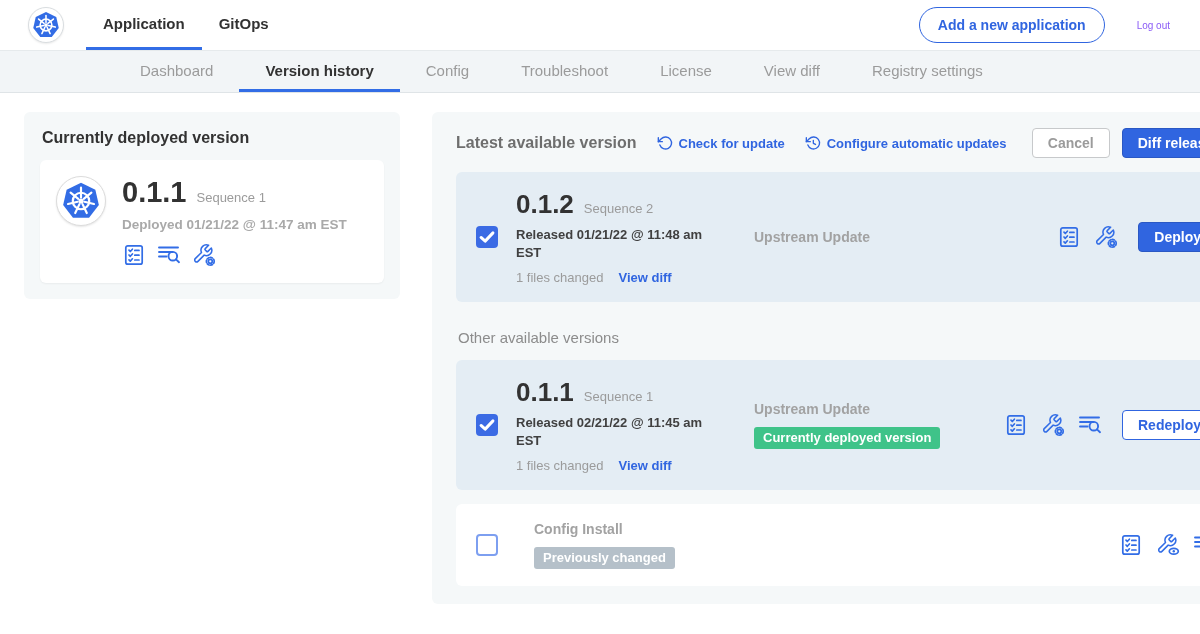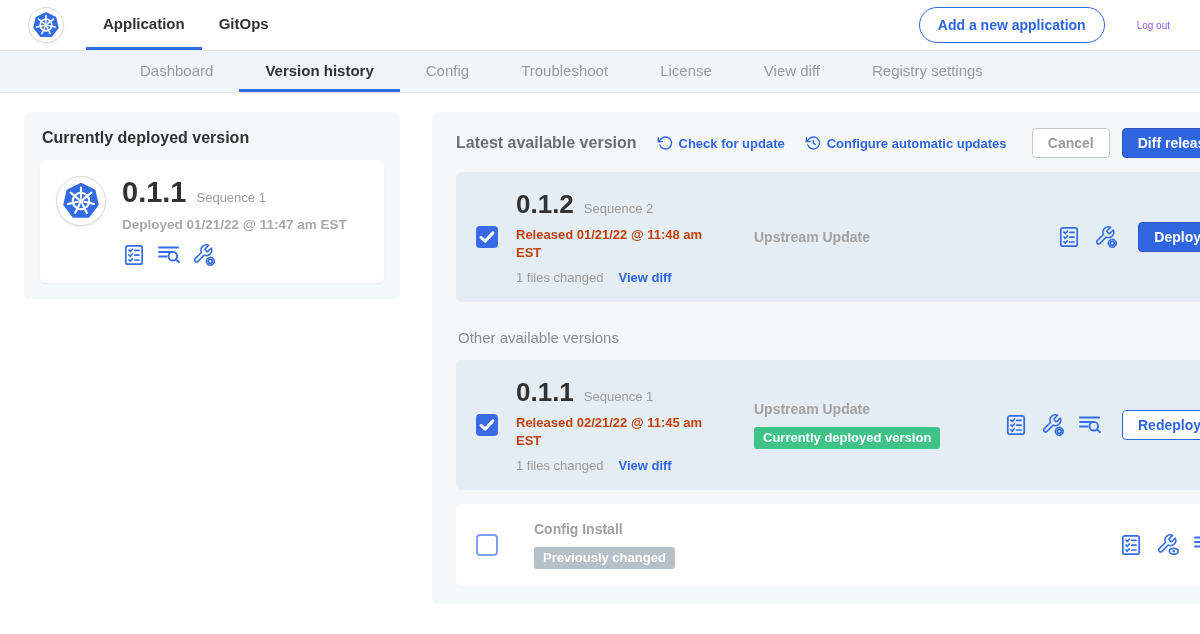--- a/index.html
+++ b/index.html
@@ -61,21 +61,21 @@
   .btn-outline { background:#fff; color:#3065e0; border-color:#3065e0; }
   .vp-header .btn-primary { margin-left:12px; }
   
   .vrow { display:flex; align-items:center; border-radius:6px; padding:17px 20px; margin-top:14px; background:#fff; }
   .vrow.selected { background:#e4edf4; }
   .checkbox { width:22px; height:22px; border-radius:4px; flex:none; cursor:pointer; }
   .checkbox.checked { background:#3b6be4; }
   .checkbox.unchecked { background:#fff; border:2px solid #7d9ff0; }
   .checkbox svg { width:100%; height:100%; display:block; }
   .vmain { margin-left:18px; width:202px; flex:none; }
-  .vreleased { font-size:13px; font-weight:700; color:#c2410c; margin-top:6px; width:196px; line-height:1.35; }
+  .vreleased { font-size:13px; font-weight:700; color:#404040; margin-top:6px; width:196px; line-height:1.35; }
   .vfiles { margin-top:9px; font-size:13px; color:#9b9b9b; display:flex; gap:15px; align-items:baseline; }
   .viewdiff { color:#3065e0; font-weight:700; cursor:pointer; }
   .vsource { margin-left:36px; width:250px; flex:none; }
   .vsrc { font-size:14px; font-weight:700; color:#a2a2a2; }
   .vbadge { display:inline-block; margin-top:10px; color:#fff; font-size:13px; font-weight:700;
     padding:3px 9px 4px; border-radius:3px; }
   .vactions { margin-left:auto; display:flex; align-items:center; gap:13px; }
   .vactions .btn { margin-left:7px; }
   .other-title { font-size:15px; color:#8c8c8c; margin:27px 0 5px 2px; }
 </style>

